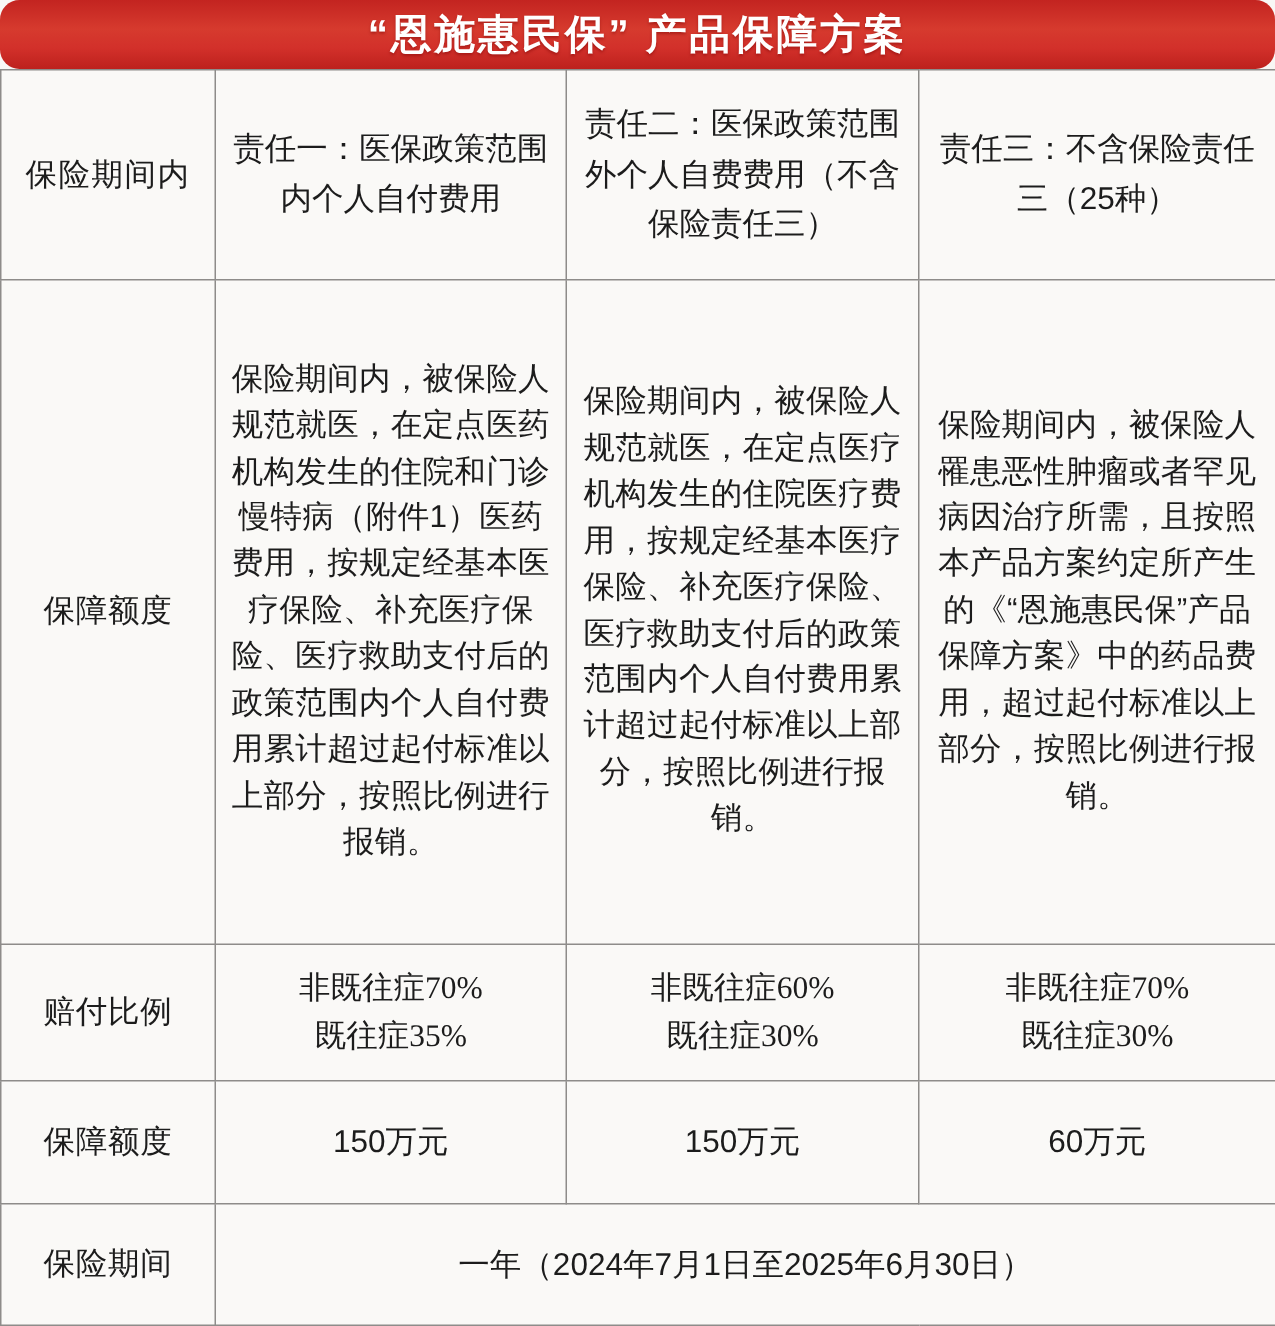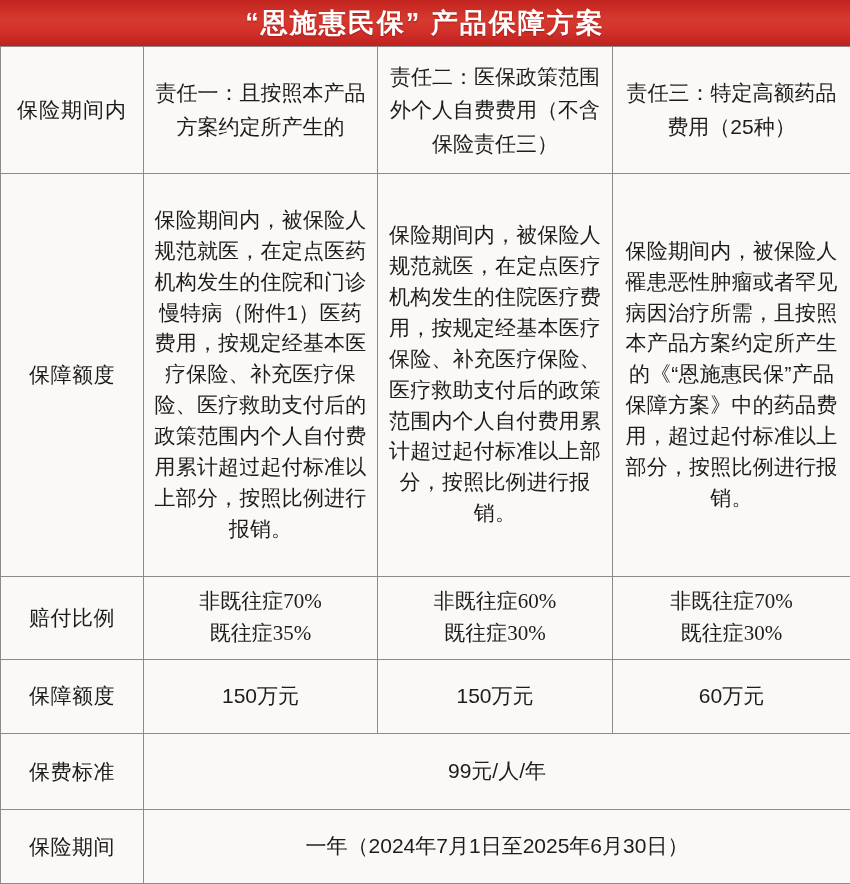--- a/index.html
+++ b/index.html
@@ -23,20 +23,21 @@
     flex: 0 0 46px;
     background: linear-gradient(180deg, #c32420 0%, #d63a2e 42%, #d2302a 70%, #bd211d 100%);
     color: #ffffff;
     display: flex;
     align-items: center;
     justify-content: center;
     font-weight: bold;
     font-size: 27px;
     letter-spacing: 2px;
     text-shadow: 0 1px 2px rgba(120,0,0,.45);
+    border-radius: 13px;
   }
   table.benefits {
     width: 100%;
     flex: 1 1 auto;
     border-collapse: collapse;
     table-layout: fixed;
     background: #faf9f7;
   }
   table.benefits th,
   table.benefits td {
@@ -93,23 +94,23 @@
     <colgroup>
       <col style="width:143px">
       <col style="width:234px">
       <col style="width:235px">
       <col style="width:238px">
     </colgroup>
 
     <tbody>
         <tr class="r-header">
       <th class="corner-header">保险期间内</th>
-      <th class="col-header">责任一：且按照本产品方案约定所产生的</th>
+      <th class="col-header">责任一：医保政策范围内个人自付费用</th>
       <th class="col-header">责任二：医保政策范围外个人自费费用（不含保险责任三）</th>
-      <th class="col-header">责任三：特定高额药品费用（25种）</th>
+      <th class="col-header">责任三：不含保险责任三（25种）</th>
     </tr>
 
     <tr class="r-scope">
       <td class="label-cell">保障额度</td>
       <td class="body-cell">保险期间内，被保险人规范就医，在定点医药机构发生的住院和门诊慢特病（附件1）医药费用，按规定经基本医疗保险、补充医疗保险、医疗救助支付后的政策范围内个人自付费用累计超过起付标准以上部分，按照比例进行报销。</td>
       <td class="body-cell">保险期间内，被保险人规范就医，在定点医疗机构发生的住院医疗费用，按规定经基本医疗保险、补充医疗保险、医疗救助支付后的政策范围内个人自付费用累计超过起付标准以上部分，按照比例进行报销。</td>
       <td class="body-cell">保险期间内，被保险人罹患恶性肿瘤或者罕见病因治疗所需，且按照本产品方案约定所产生的《“恩施惠民保”产品保障方案》中的药品费用，超过起付标准以上部分，按照比例进行报销。</td>
     </tr>
 
 
@@ -123,24 +124,20 @@
 既往症30%</td>
     </tr>
 
     <tr class="r-amount">
       <td class="label-cell">保障额度</td>
       <td class="value-cell">150万元</td>
       <td class="value-cell">150万元</td>
       <td class="value-cell">60万元</td>
     </tr>
 
-    <tr class="r-premium">
-      <td class="label-cell">保费标准</td>
-      <td class="value-cell" colspan="3">99元/人/年</td>
-    </tr>
 
     <tr class="r-period">
       <td class="label-cell">保险期间</td>
       <td class="value-cell" colspan="3">一年（2024年7月1日至2025年6月30日）</td>
     </tr>
 
   </tbody>
     </table>
 </div>
 

